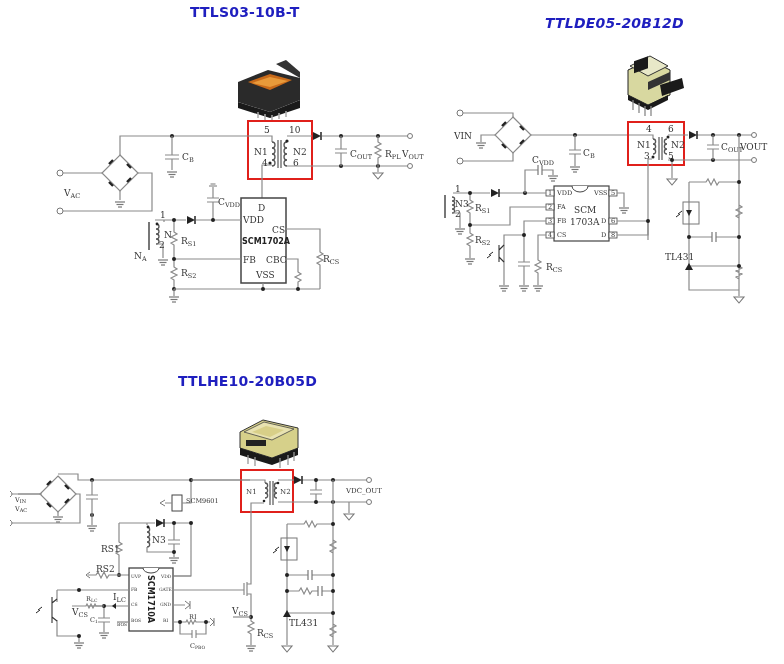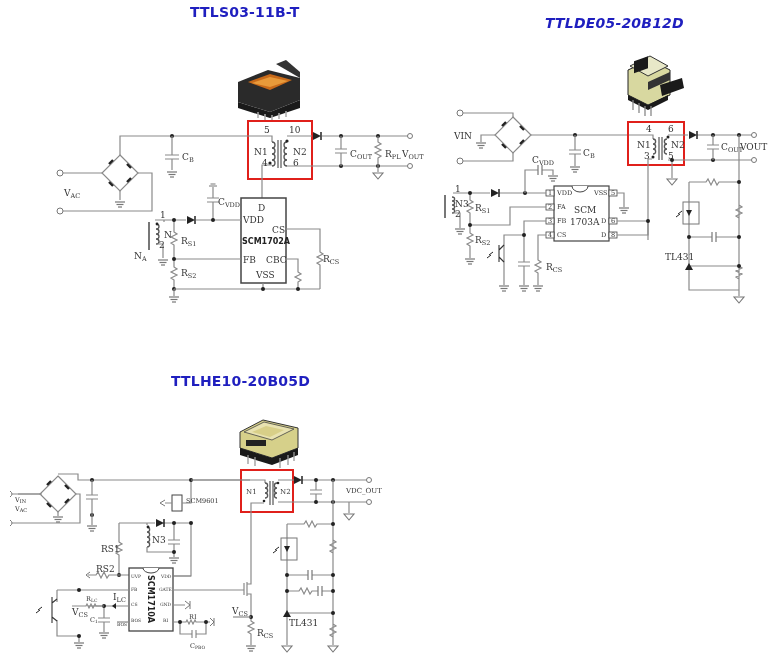--- a/index.html
+++ b/index.html
@@ -14,23 +14,23 @@
   .lbl { font-family: "DejaVu Serif", serif; font-size: 9px; fill: #333; }
   .lbls { font-family: "DejaVu Serif", serif; font-size: 6.5px; fill: #333; }
   .lblb { font-family: "DejaVu Sans", sans-serif; font-size: 9px; font-weight: bold; fill: #222; }
   .red { stroke: #e0201b; stroke-width: 2; fill: none; }
   .ic { stroke: #444; stroke-width: 1.5; fill: #fff; }
   .term { fill: #fff; stroke: #777; stroke-width: 1; }
 </style>
 </head>
 <body>
 
-<div class="title" style="left:190px; top:4px;">TTLS03-11B-T</div>
+<div class="title" style="left:190px; top:4px;">TTLS03-10B-T</div>
 <div class="title" style="left:545px; top:15px;font-style:italic;">TTLDE05-20B12D</div>
-<div class="title" style="left:171px; top:373px;">TTLHE10-20B05D</div>
+<div class="title" style="left:178px; top:373px;">TTLHE10-20B05D</div>
 
 <svg class="sch" viewBox="0 0 784 664" xmlns="http://www.w3.org/2000/svg">
   <defs>
     <g id="gnd">
         <line x1="-5" y1="0" x2="5" y2="0" stroke="#777" stroke-width="1.2"></line>
         <line x1="-3.5" y1="2.5" x2="3.5" y2="2.5" stroke="#777" stroke-width="1.2"></line>
         <line x1="-2" y1="5" x2="2" y2="5" stroke="#777" stroke-width="1.2"></line>
       </g>
     <g id="gndtri">
         <path d="M-5 0 L5 0 L0 6 Z" fill="#fff" stroke="#777" stroke-width="1.1"></path>

